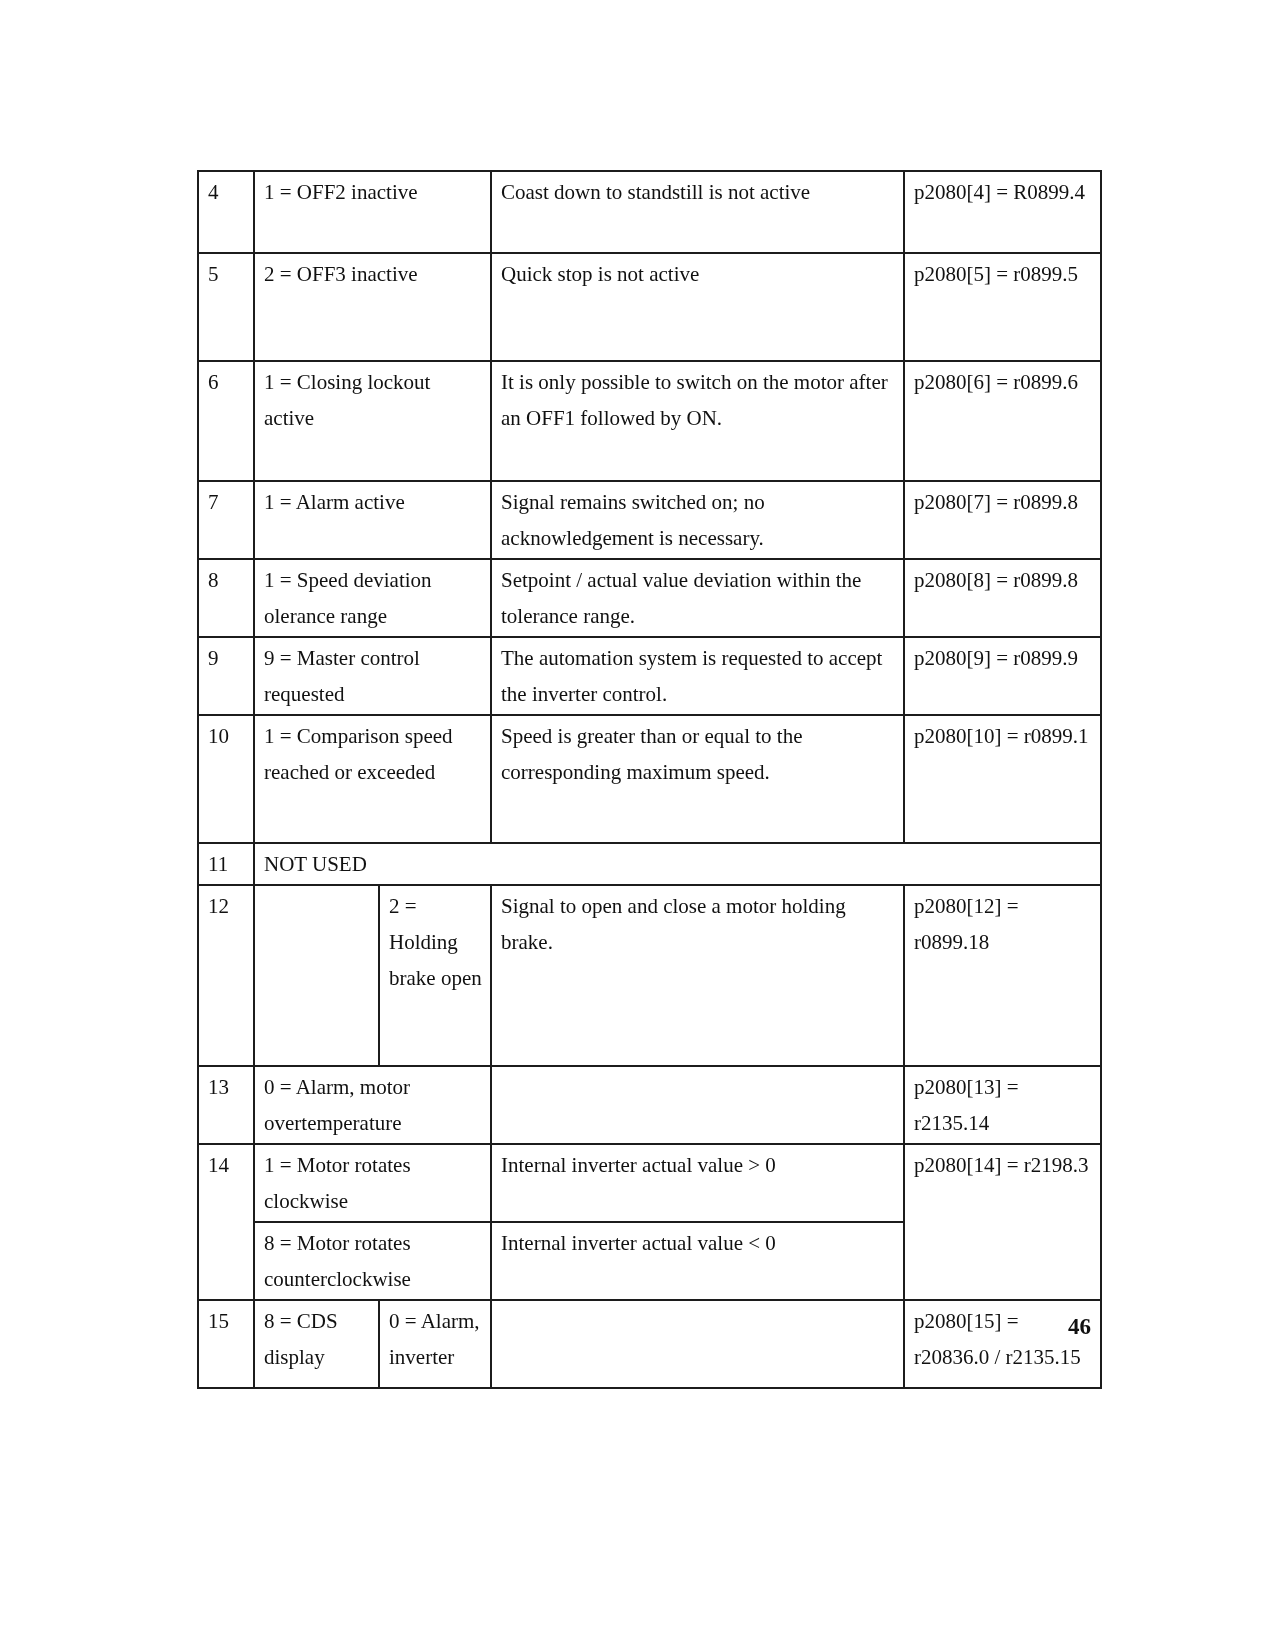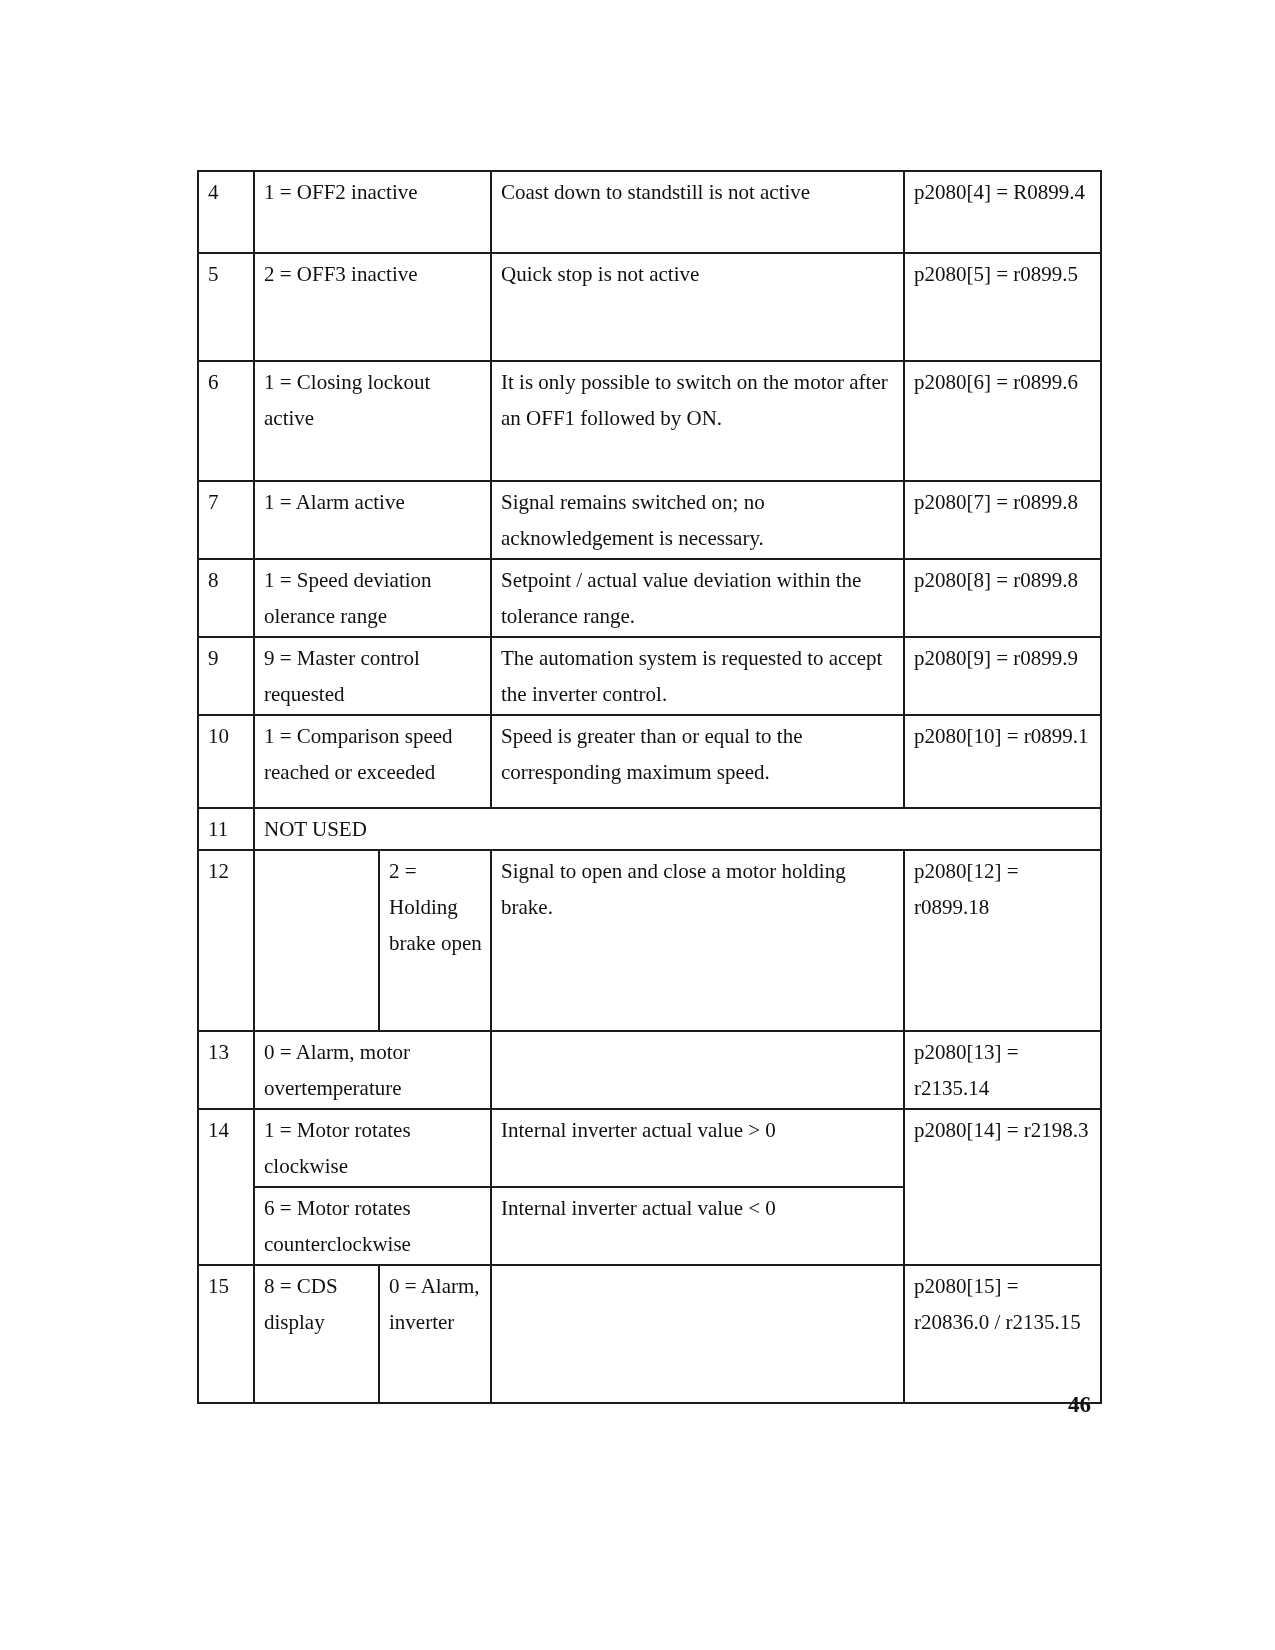--- a/index.html
+++ b/index.html
@@ -32,21 +32,21 @@
     vertical-align: top;
     padding: 2px 8px 2px 9px;
     overflow: hidden;
   }
   td.num {
     padding-left: 12px;
   }
   .page-number {
     position: absolute;
     left: 1068px;
-    top: 1392px;
+    top: 1314px;
     font-size: 23px;
     font-weight: bold;
     color: #111111;
   }
 </style>
 </head>
 <body>
 
 <div class="page">
   <div class="table-wrap">
@@ -94,21 +94,21 @@
           <td>p2080[8] = r0899.8</td>
         </tr>
 
         <tr style="height:73px">
           <td class="num">9</td>
           <td colspan="2">9 = Master control requested</td>
           <td>The automation system is requested to accept the inverter control.</td>
           <td>p2080[9] = r0899.9</td>
         </tr>
 
-        <tr style="height:93px">
+        <tr style="height:128px">
           <td class="num">10</td>
           <td colspan="2">1 = Comparison speed reached or exceeded</td>
           <td>Speed is greater than or equal to the corresponding maximum speed.</td>
           <td>p2080[10] = r0899.1</td>
         </tr>
 
         <tr style="height:35px">
           <td class="num">11</td>
           <td colspan="4">NOT USED</td>
         </tr>
@@ -128,25 +128,25 @@
           <td>p2080[13] = r2135.14</td>
         </tr>
 
         <tr style="height:72px">
           <td class="num" rowspan="2">14</td>
           <td colspan="2">1 = Motor rotates clockwise</td>
           <td>Internal inverter actual value &gt; 0</td>
           <td rowspan="2">p2080[14] = r2198.3</td>
         </tr>
         <tr style="height:72px">
-          <td colspan="2">6 = Motor rotates counterclockwise</td>
+          <td colspan="2">8 = Motor rotates counterclockwise</td>
           <td>Internal inverter actual value &lt; 0</td>
         </tr>
 
-        <tr style="height:138px">
+        <tr style="height:88px">
           <td class="num">15</td>
           <td>8 = CDS display</td>
           <td>0 = Alarm, inverter</td>
           <td></td>
           <td>p2080[15] = r20836.0 / r2135.15</td>
         </tr>
       </tbody>
     </table>
   </div>
 

